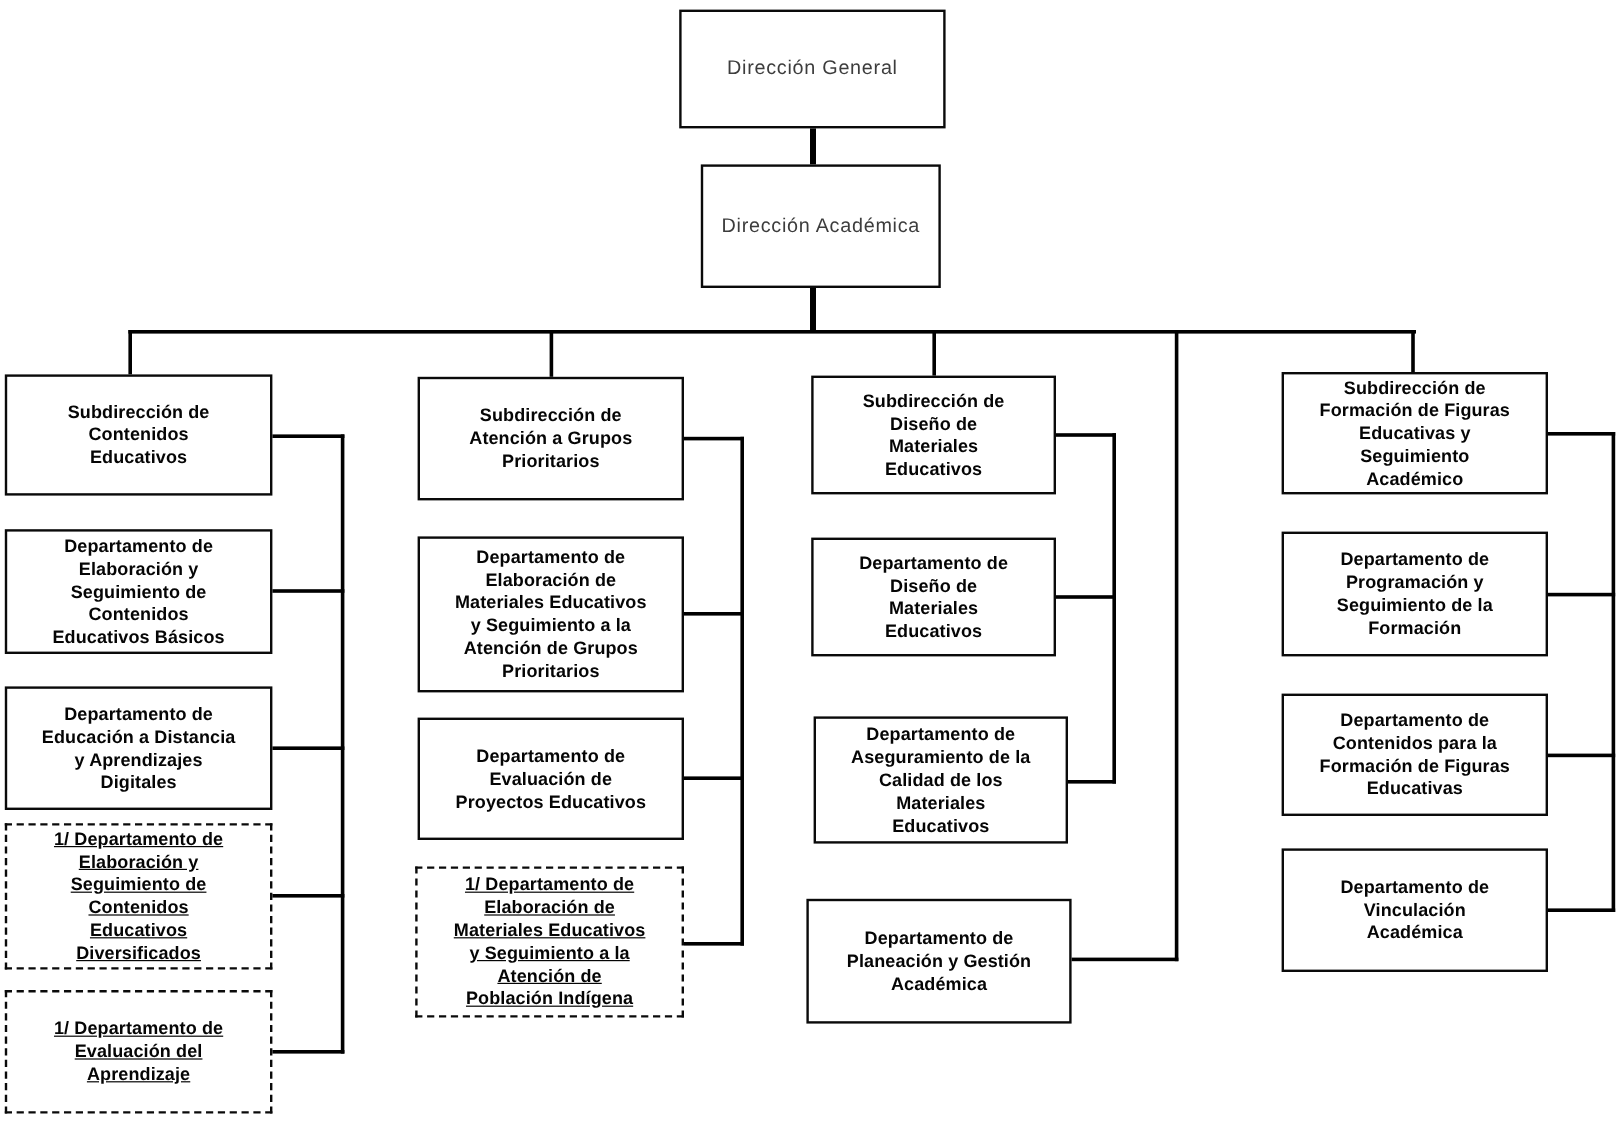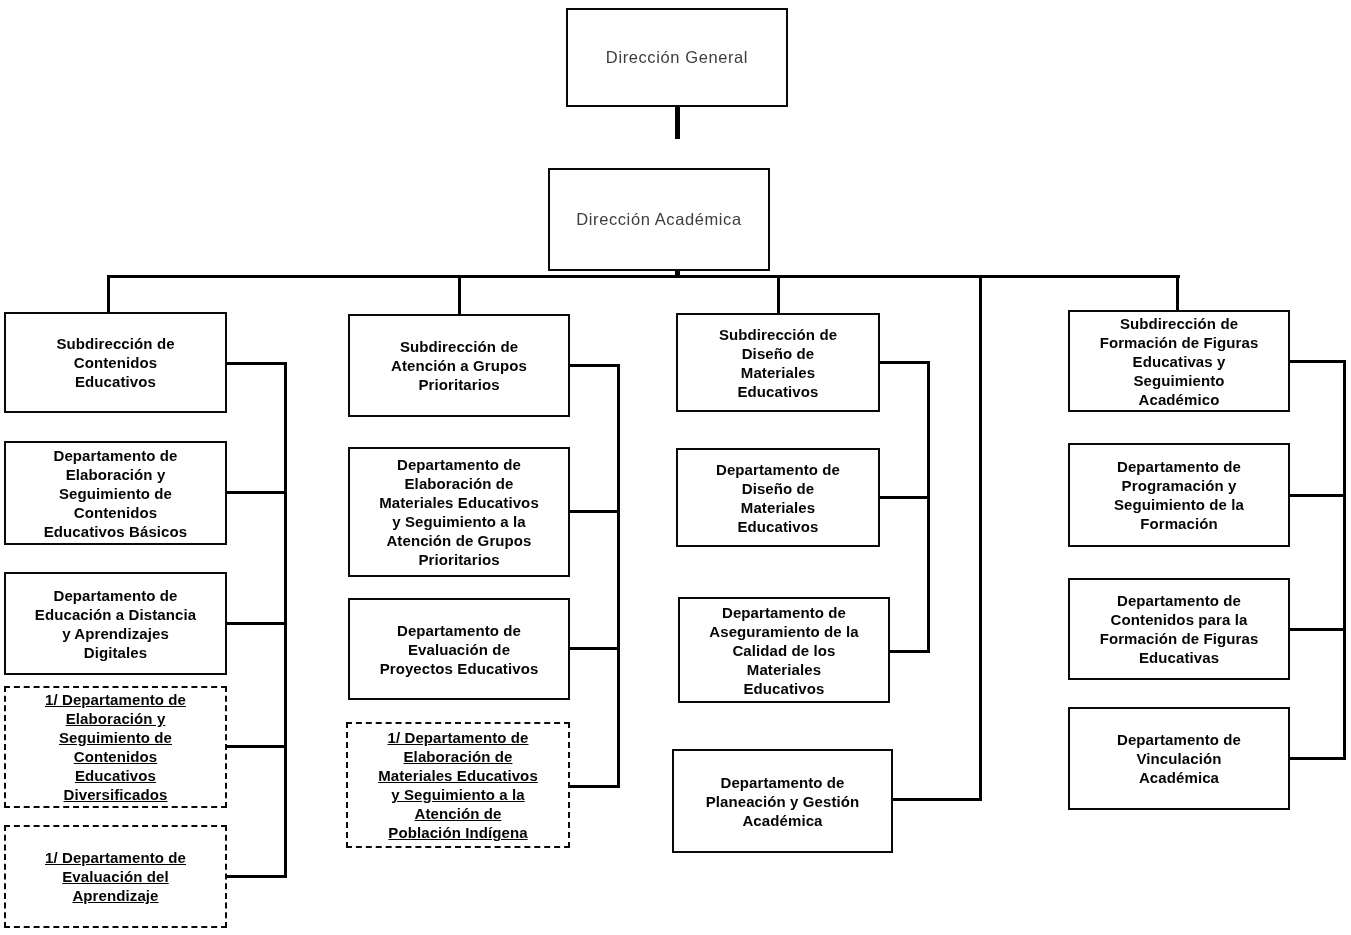--- a/index.html
+++ b/index.html
@@ -71,21 +71,21 @@
   <div class="line" style="left:879px; top:496px; width:51px; height:3px;"></div>
   <div class="line" style="left:889px; top:650px; width:41px; height:3px;"></div>
 
   <div class="line" style="left:1343px; top:360px; width:3px; height:400px;"></div>
   <div class="line" style="left:1289px; top:360px; width:57px; height:3px;"></div>
   <div class="line" style="left:1289px; top:494px; width:57px; height:3px;"></div>
   <div class="line" style="left:1289px; top:628px; width:57px; height:3px;"></div>
   <div class="line" style="left:1289px; top:757px; width:57px; height:3px;"></div>
 
   <div class="box plain" style="left:566px; top:8px; width:222px; height:99px;">Dirección General</div>
-  <div class="box plain" style="left:548px; top:137px; width:222px; height:103px;margin-top:31px;">Dirección Académica</div>
+  <div class="box plain" style="left:584px; top:137px; width:200px; height:103px;">Dirección Académica</div>
 
   <div class="box" style="left:4px; top:312px; width:223px; height:101px;">Subdirección de
 Contenidos
 Educativos</div>
   <div class="box" style="left:4px; top:441px; width:223px; height:104px;">Departamento de
 Elaboración y
 Seguimiento de
 Contenidos
 Educativos Básicos</div>
   <div class="box" style="left:4px; top:572px; width:223px; height:103px;">Departamento de

